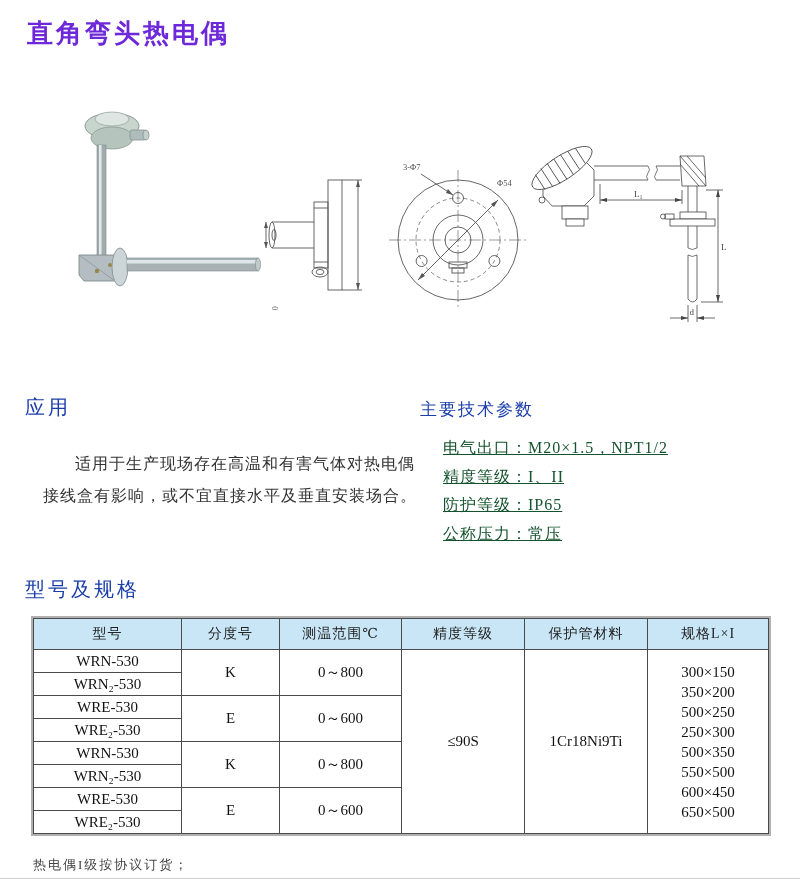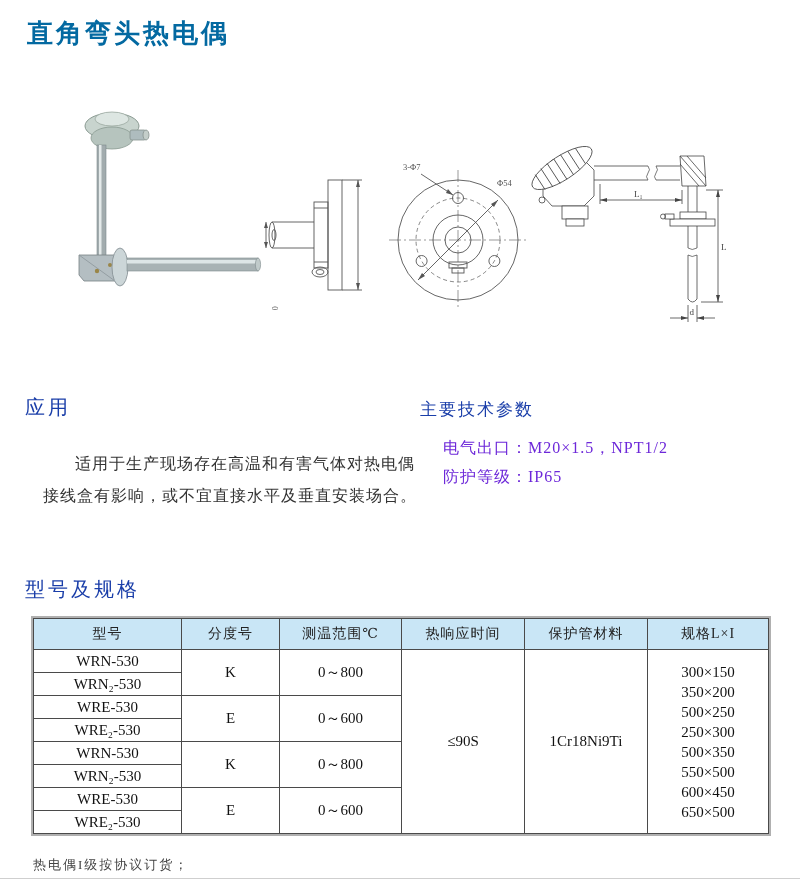--- a/index.html
+++ b/index.html
@@ -18,21 +18,21 @@
     font-family:"Liberation Sans","DejaVu Sans",sans-serif;
     font-weight:normal;font-size:20px;letter-spacing:3px;
   }
   .sec-title.small{font-size:17px;letter-spacing:2px;text-align:center;}
   .app-text{
     left:25px;top:430px;width:378px;
     font-size:16px;line-height:32px;text-indent:2em;color:#333;
     letter-spacing:1px;margin:18px;
   }
   .tech-list{left:443px;top:434px;width:330px;}
-  .tech-list div{font-size:16px;line-height:28.5px;color:#6d28d9;letter-spacing:1px;}
+  .tech-list div{font-size:16px;line-height:28.5px;color:#14532d;letter-spacing:1px;text-decoration:underline;}
   table.spec{
     position:absolute;left:33px;top:618px;
     border-collapse:collapse;table-layout:fixed;width:735px;
     outline:2px solid #b0b0b0;
     padding-left:48px;
   }
   table.spec th{
     height:28px;font-weight:normal;font-size:14px;letter-spacing:1px;
     border:1px solid #4a4a4a;color:#222;
   }
@@ -41,21 +41,21 @@
     border:1px solid #4a4a4a;padding:0;color:#111;
   }
   td.specs-cell div{line-height:20px;font-size:15px;}
   .footer-note{left:33px;top:856px;font-size:13px;color:#444;letter-spacing:2px;}
   .bottom-rule{left:0;top:878px;width:800px;height:1px;background:#cfcfcf;}
   svg text{font-family:"Liberation Serif","DejaVu Serif",serif;}
 </style>
 </head>
 <body>
 
-<div class="abs page-title" style="color:#0369a1">直角弯头热电偶</div>
+<div class="abs page-title" style="color:#6d28d9">直角弯头热电偶</div>
 
 <svg class="abs" style="left:55px;top:105px" width="230" height="220" viewBox="0 0 230 220">
 
   <ellipse cx="57" cy="21" rx="27" ry="13" fill="#c8d4ce" stroke="#8a9a92" stroke-width="1"></ellipse>
   <ellipse cx="57" cy="14" rx="17" ry="7" fill="#dde6e2" stroke="#9aa8a0" stroke-width="0.8"></ellipse>
   <ellipse cx="57" cy="33" rx="21" ry="11" fill="#b6c4be" stroke="#8a9a92" stroke-width="0.8"></ellipse>
   <rect x="75" y="25" width="16" height="10" rx="2" fill="#aebcbe" stroke="#86928e" stroke-width="0.8"></rect>
   <ellipse cx="91" cy="30" rx="3" ry="5" fill="#c4ceca" stroke="#86928e" stroke-width="0.8"></ellipse>
 
   <rect x="42" y="40" width="9" height="114" fill="#a2acae" stroke="#7e8a8c" stroke-width="0.6"></rect>
@@ -194,40 +194,42 @@
   <polygon points="175,180 182,178 182,182" fill="#444" stroke="none"></polygon>
   <text x="167.5" y="177" font-size="9" fill="#444" stroke="none">d</text>
 </svg>
 
 <div class="abs sec-title" style="left:25px;top:394px;color:#1a3ea9">应用</div>
 <p class="abs app-text">适用于生产现场存在高温和有害气体对热电偶接线盒有影响，或不宜直接水平及垂直安装场合。</p>
 
 <div class="abs sec-title small" style="left:420px;top:398px;color:#1a3ea9">主要技术参数</div>
 <div class="abs tech-list">
   <div>电气出口：M20×1.5，NPT1/2</div>
+  <div>精度等级：I、II</div>
   <div>防护等级：IP65</div>
+  <div>公称压力：常压</div>
 </div>
 
 <div class="abs sec-title" style="left:25px;top:576px;color:#1a3ea9">型号及规格</div>
 
 <table class="spec">
   <colgroup>
     <col style="width:148px">
       <col style="width:98px">
       <col style="width:122px">
     <col style="width:123px">
       <col style="width:123px">
       <col style="width:121px">
   </colgroup>
   <thead>
     <tr style="background:#c9e6f6">
       <th>型号</th>
       <th>分度号</th>
       <th>测温范围℃</th>
-      <th>热响应时间</th>
+      <th>精度等级</th>
       <th>保护管材料</th>
       <th>规格L×I</th>
     </tr>
   </thead>
   <tbody>
     <tr>
       <td>WRN-530</td>
       <td rowspan="2">K</td>
       <td rowspan="2">0～800</td>
       <td rowspan="8">≤90S</td>

